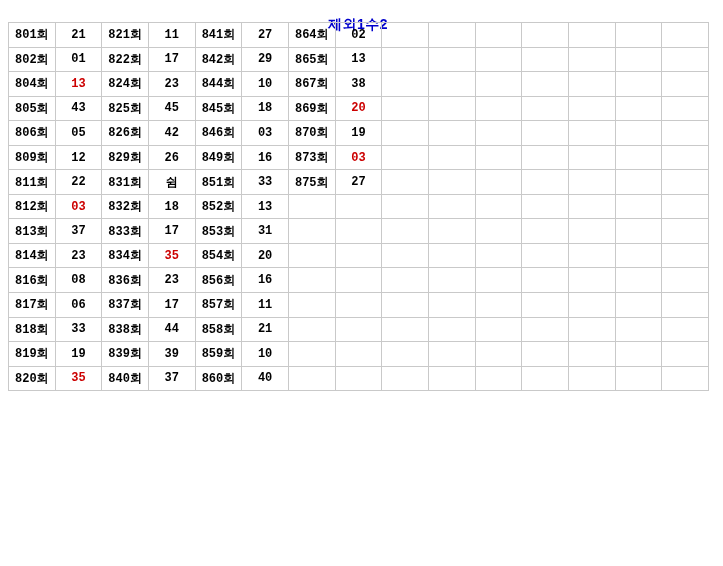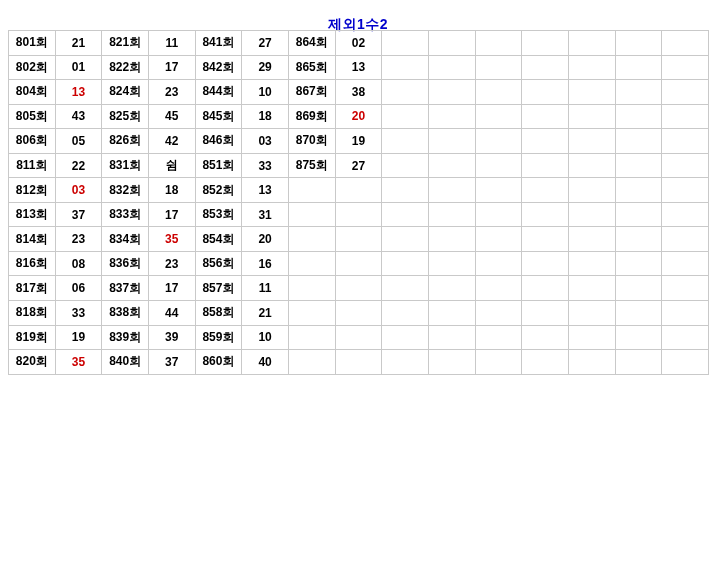--- a/index.html
+++ b/index.html
@@ -25,24 +25,25 @@
     width: 700px;
     text-align: center;
     font-size: 14px;
     font-weight: bold;
     color: var(--title-color);
     letter-spacing: 0.5px;
   }
   table.numbers-table {
     position: absolute;
     left: 8px;
-    top: 30px;
+    top: 22px;
     width: 700px;
     border-collapse: collapse;
     table-layout: fixed;
+    font-family: Liberation Mono, monospace;
   }
   table.numbers-table td {
     border: 1px solid var(--grid-color);
     height: 24.55px;
     padding: 0;
     text-align: center;
     vertical-align: middle;
     font-size: 12px;
     font-weight: bold;
     color: var(--text-color);
@@ -156,20 +157,37 @@
         <td>19</td>
         <td></td>
         <td></td>
         <td></td>
         <td></td>
         <td></td>
         <td></td>
         <td></td>
       </tr>
       <tr>
+        <td>809회</td>
+        <td>12</td>
+        <td>829회</td>
+        <td>26</td>
+        <td>849회</td>
+        <td>16</td>
+        <td>873회</td>
+        <td class="red">03</td>
+        <td></td>
+        <td></td>
+        <td></td>
+        <td></td>
+        <td></td>
+        <td></td>
+        <td></td>
+      </tr>
+      <tr>
         <td>811회</td>
         <td>22</td>
         <td>831회</td>
         <td>쉼</td>
         <td>851회</td>
         <td>33</td>
         <td>875회</td>
         <td>27</td>
         <td></td>
         <td></td>

